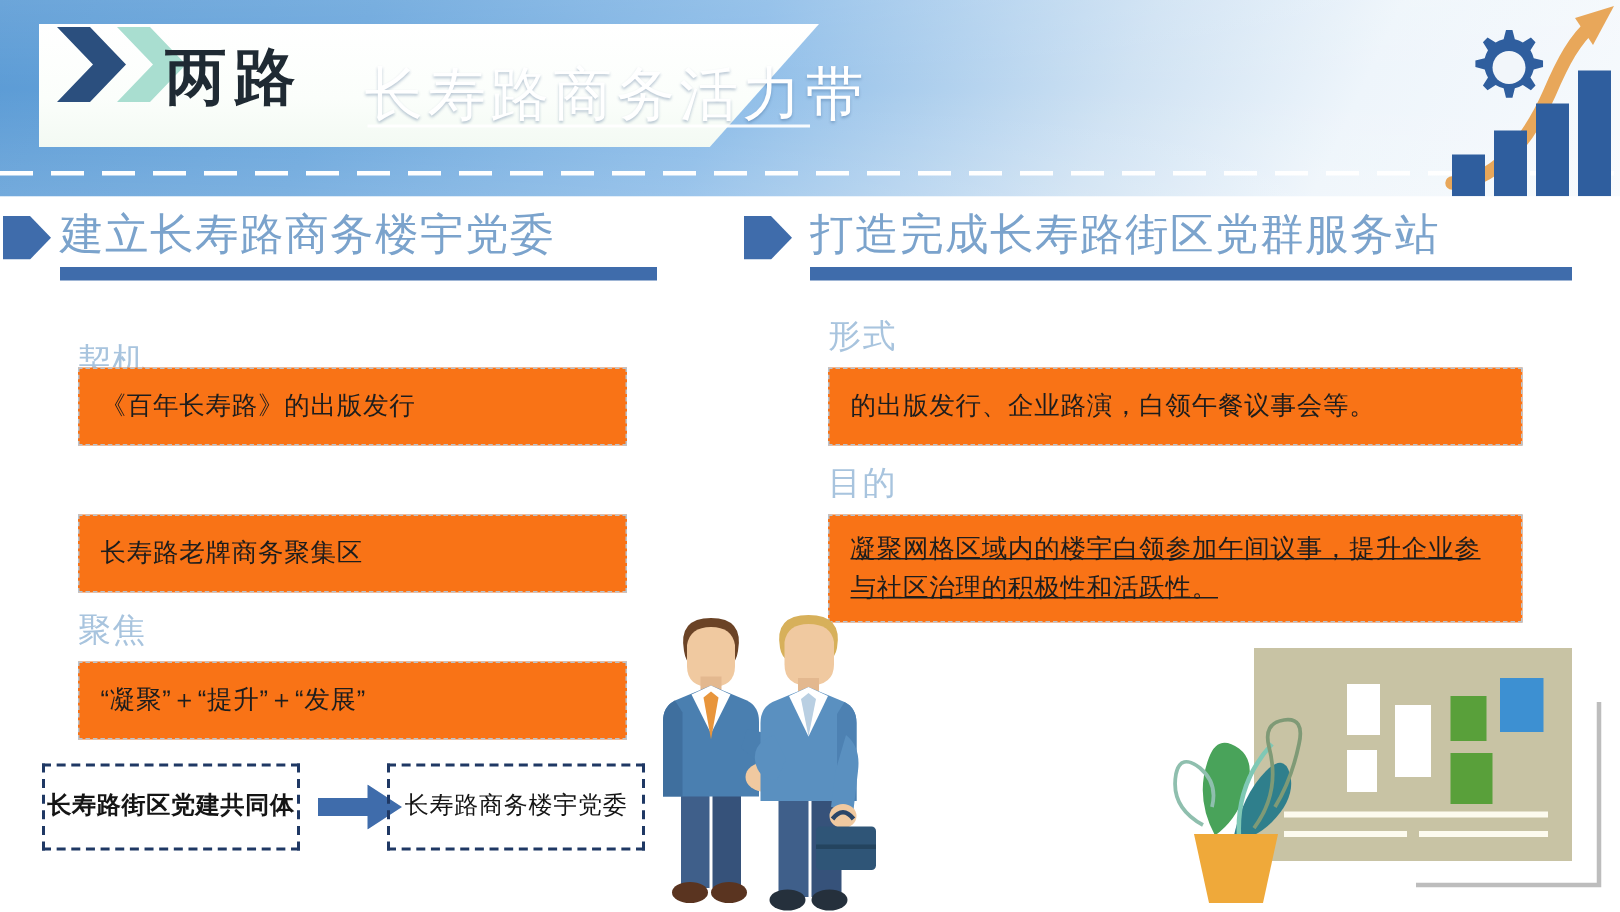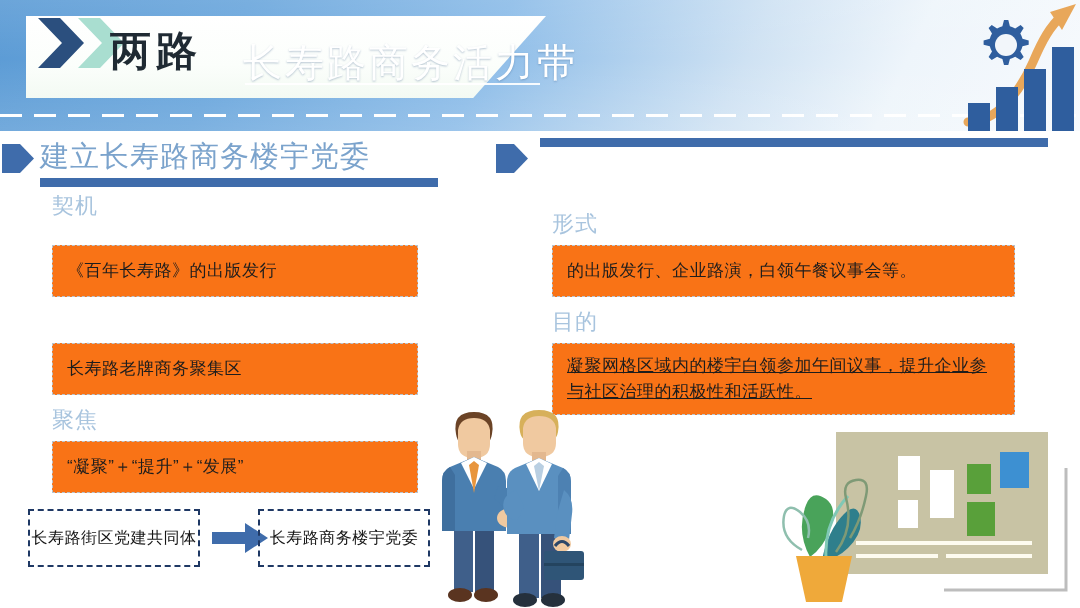--- a/index.html
+++ b/index.html
@@ -73,34 +73,34 @@
   }
   .dashbox{
     border:1px dashed #b9c3cd; background:#f97316;
     display:flex; align-items:center;
     font-size:17px; color:#1d1d1d; letter-spacing:.5px; line-height:1.55;
   }
   .dashbox span{ padding-left:14px; padding-right:10px; }
 
   
   #l-head{ left:40px; top:6px; width:398px; }
-  #l-lab-1{ position:absolute; left:52px; top:60px; }
+  #l-lab-1{ position:absolute; left:52px; top:94px; }
   #l-box-1{ position:absolute; left:52px; top:114px; width:366px; height:52px; }
   #l-lab-2{ position:absolute; left:52px; top:176px;margin-top:32px; }
   #l-box-2{ position:absolute; left:52px; top:212px; width:366px; height:52px; }
   #l-lab-3{ position:absolute; left:52px; top:274px; }
   #l-box-3{ position:absolute; left:52px; top:310px; width:366px; height:52px; }
 
   #flow{ position:absolute; left:20px; top:378px; width:420px; height:62px; }
   .flowbox{
     position:absolute; top:0; height:58px; width:172px;
     border:2px dashed #1f3864; display:flex; align-items:center; justify-content:center;
     text-align:center; font-size:16px; color:#151515; line-height:1.35; letter-spacing:.5px;
   }
-  #flow-a{ left:8px; }
+  #flow-a{ left:8px;font-weight:bold; }
   #flow-b{ left:238px; }
   #flow-arrow{ position:absolute; left:192px; top:14px; width:56px; height:30px; }
 
   
   #r-head{ left:52px; top:6px; width:508px; }
   #r-lab-1{ position:absolute; left:64px; top:78px; }
   #r-box-1{ position:absolute; left:64px; top:114px; width:463px; height:52px; }
   #r-lab-2{ position:absolute; left:64px; top:176px; }
   #r-box-2{ position:absolute; left:64px; top:212px; width:463px; height:72px;text-decoration:underline; }
   #r-box-2 span{ padding:0 12px 0 14px; }
@@ -187,20 +187,21 @@
     </div>
   </div>
 
   <div class="col" id="col-right">
 
     <svg class="bullet" style="left:8px;" viewBox="0 0 32 29">
       <polygon points="0,0 18,0 32,14.5 18,29 0,29" fill="#3f6cab"></polygon>
     </svg>
 
     <div class="head-wrap" id="r-head">
+      <div class="head-text nosel">打造完成长寿路街区党群服务站</div>
       <div class="head-rule"></div>
     </div>
 
     <div class="sec-label nosel" id="r-lab-1">形式</div>
     <div class="dashbox" id="r-box-1">
       <span>的出版发行、企业路演，白领午餐议事会等。</span>
     </div>
 
     <div class="sec-label nosel" id="r-lab-2">目的</div>
     <div class="dashbox" id="r-box-2">

